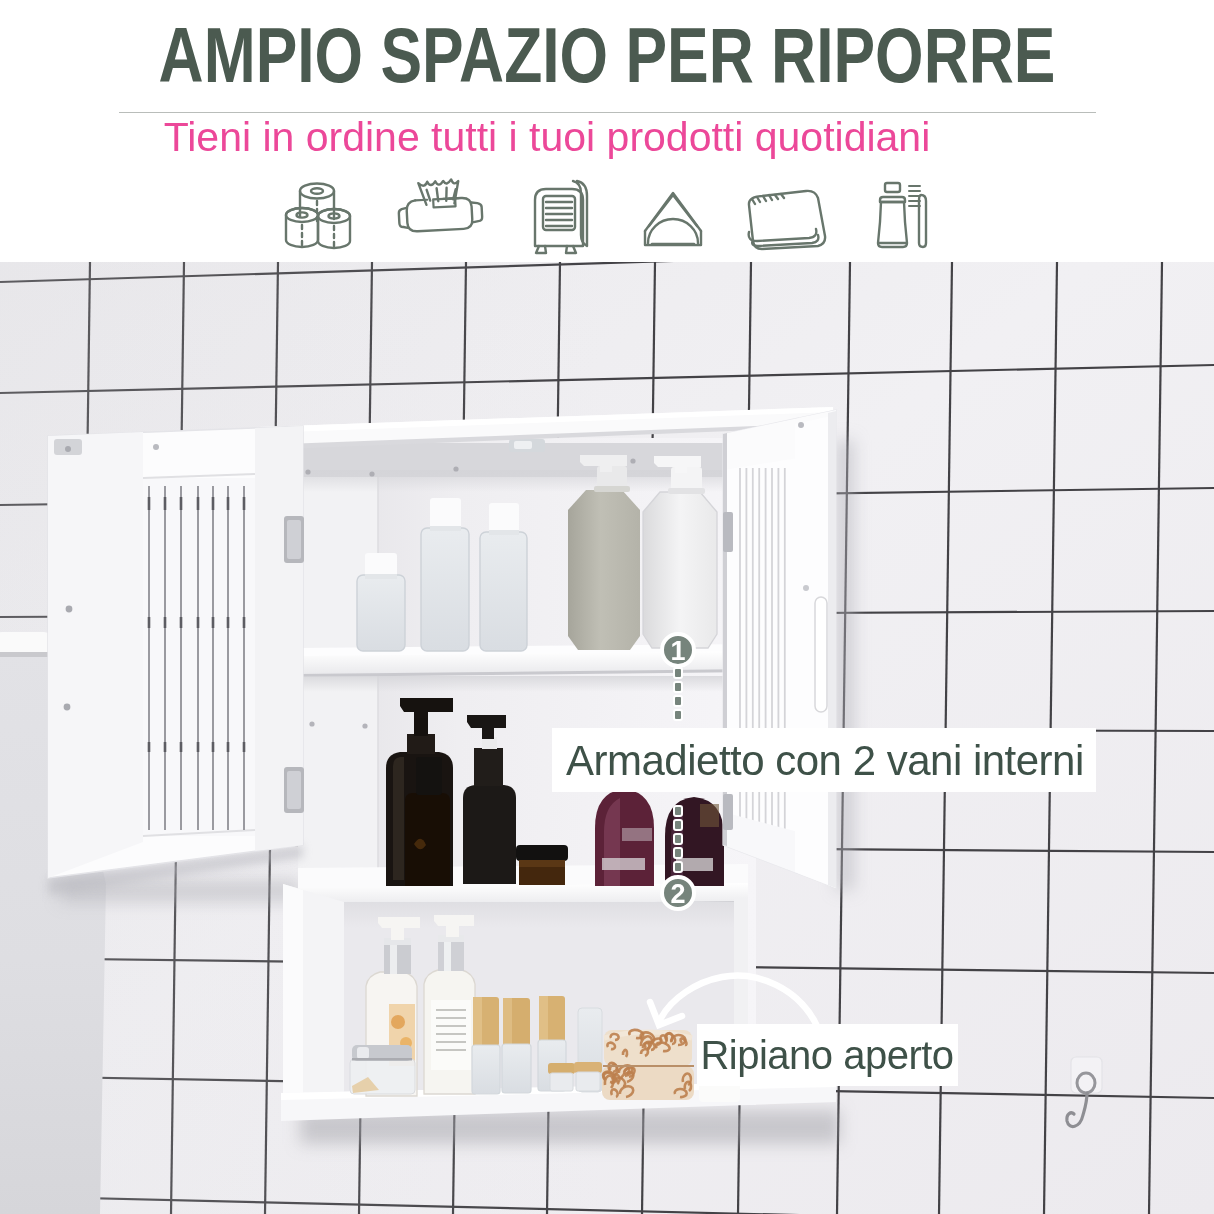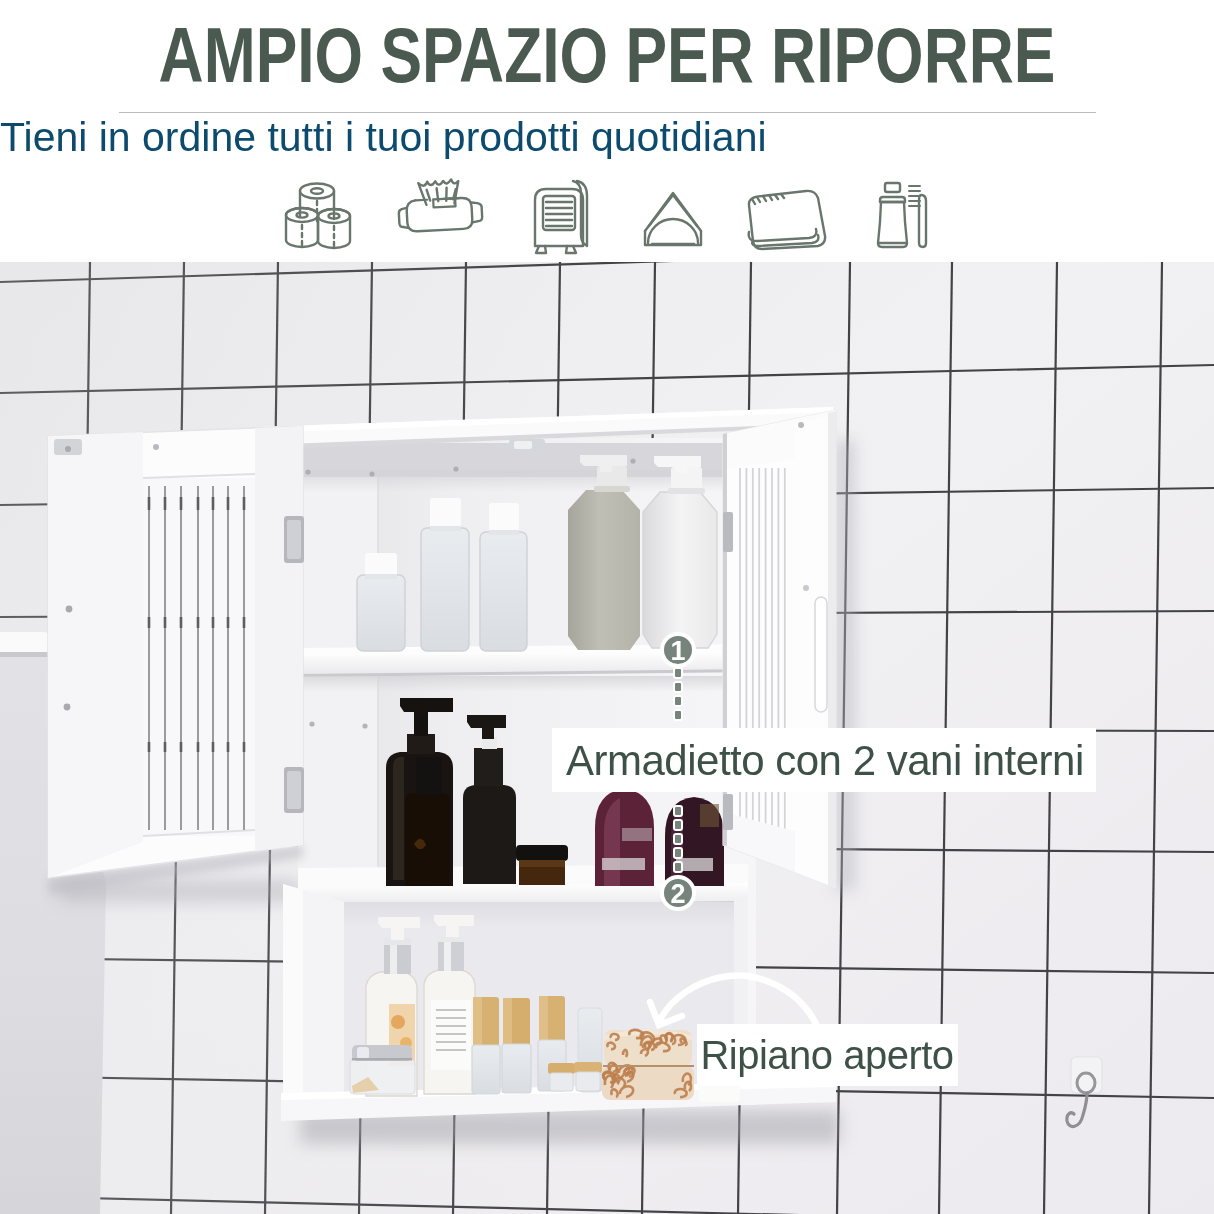--- a/index.html
+++ b/index.html
@@ -8,21 +8,21 @@
 </style>
 </head>
 <body>
 
 <div class="abs" style="left:0;top:0;width:1214px;height:262px;background:#ffffff;"></div>
 
 <div class="abs" style="left:0;top:10px;width:1214px;text-align:center;font-size:78px;font-weight:bold;color:#4b5a50;letter-spacing:0px;transform:scaleX(0.80);transform-origin:50% 0;">AMPIO SPAZIO PER RIPORRE</div>
 
 <div class="abs" style="left:119px;top:112px;width:977px;height:1px;background:#b9bdba;"></div>
 
-<div class="abs" style="left:0;top:114px;width:1094px;text-align:left;font-size:41px;color:#0c4a6e;">Tieni in ordine tutti i tuoi prodotti quotidiani</div>
+<div class="abs" style="left:0;top:114px;width:1094px;text-align:center;font-size:41px;color:#ec4899;">Tieni in ordine tutti i tuoi prodotti quotidiani</div>
 
 <svg class="abs" style="left:0;top:170px;" width="1214" height="92" viewBox="0 170 1214 92">
  <g fill="none" stroke="#68766c" stroke-width="2.4" stroke-linecap="round" stroke-linejoin="round">
 
   <g>
     <path d="M300,191 l0,26 M334,191 l0,28"></path>
     <ellipse cx="317" cy="191" rx="17" ry="7.5"></ellipse>
     <ellipse cx="317" cy="191" rx="6" ry="2.8"></ellipse>
     <line x1="317" y1="201" x2="317" y2="222" stroke-dasharray="4 4"></line>
     <path d="M286,215 a16,7 0 0 1 32,0 l0,25 a16,7 0 0 1 -32,0 Z"></path>

